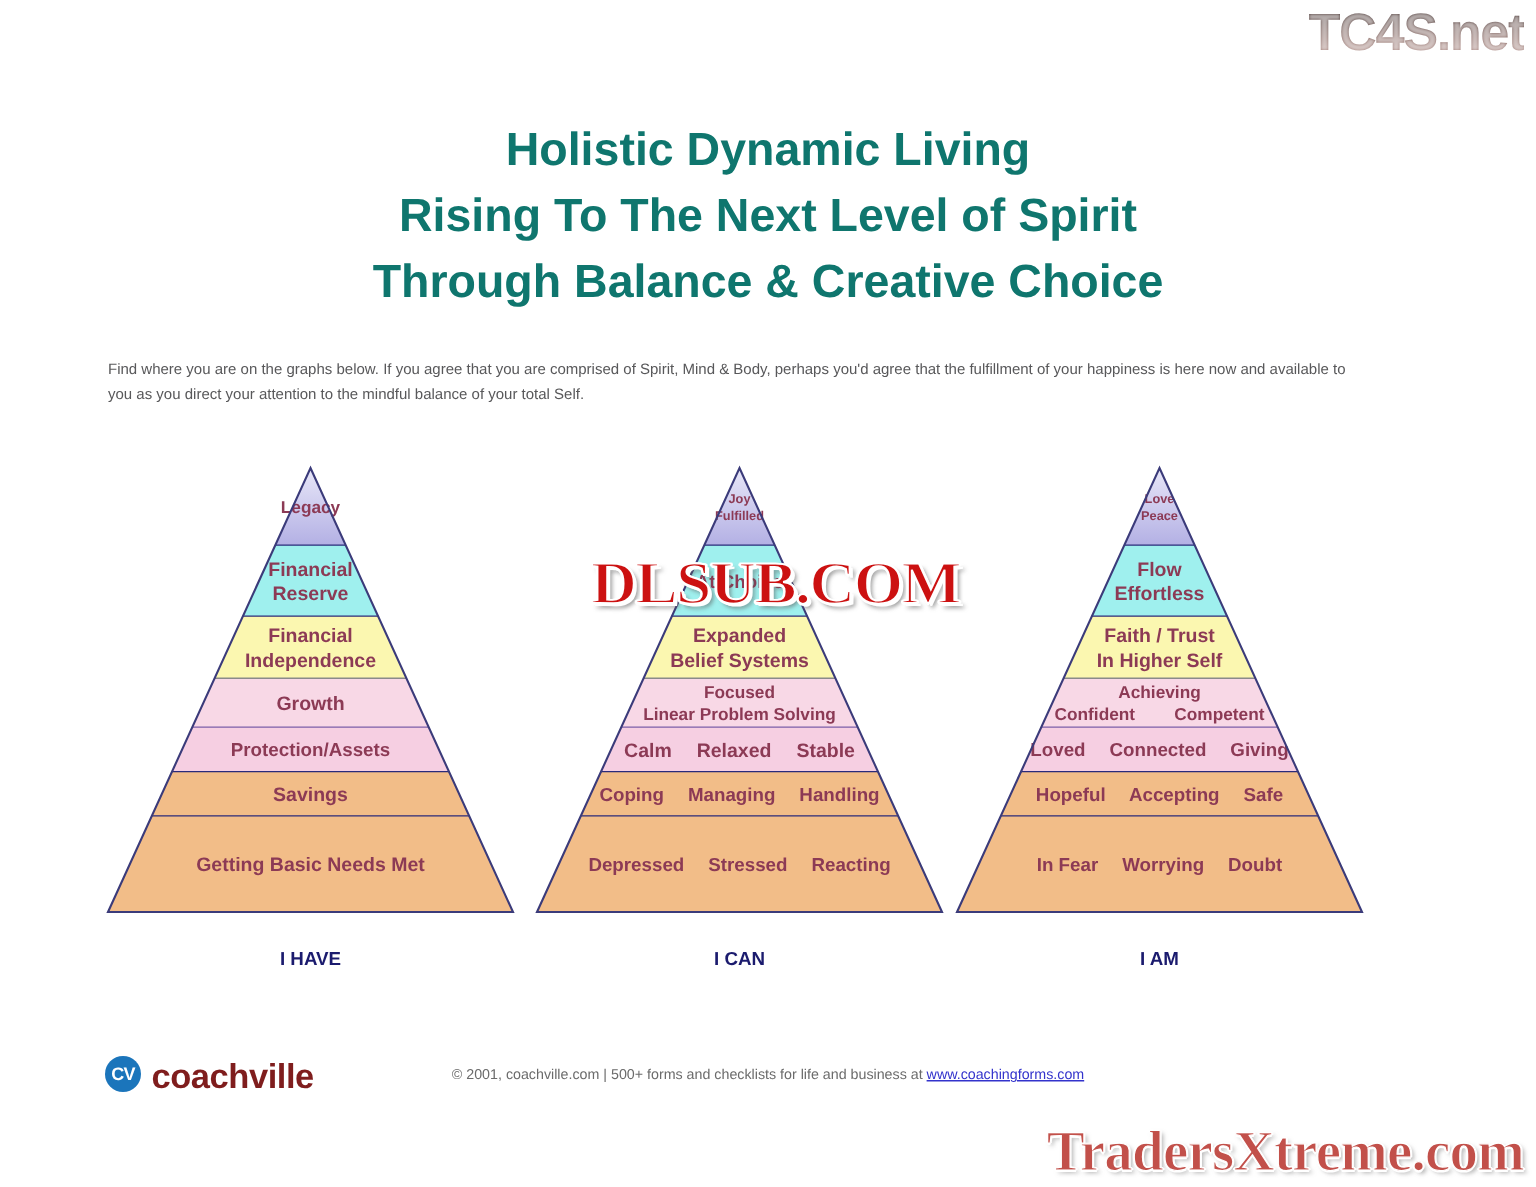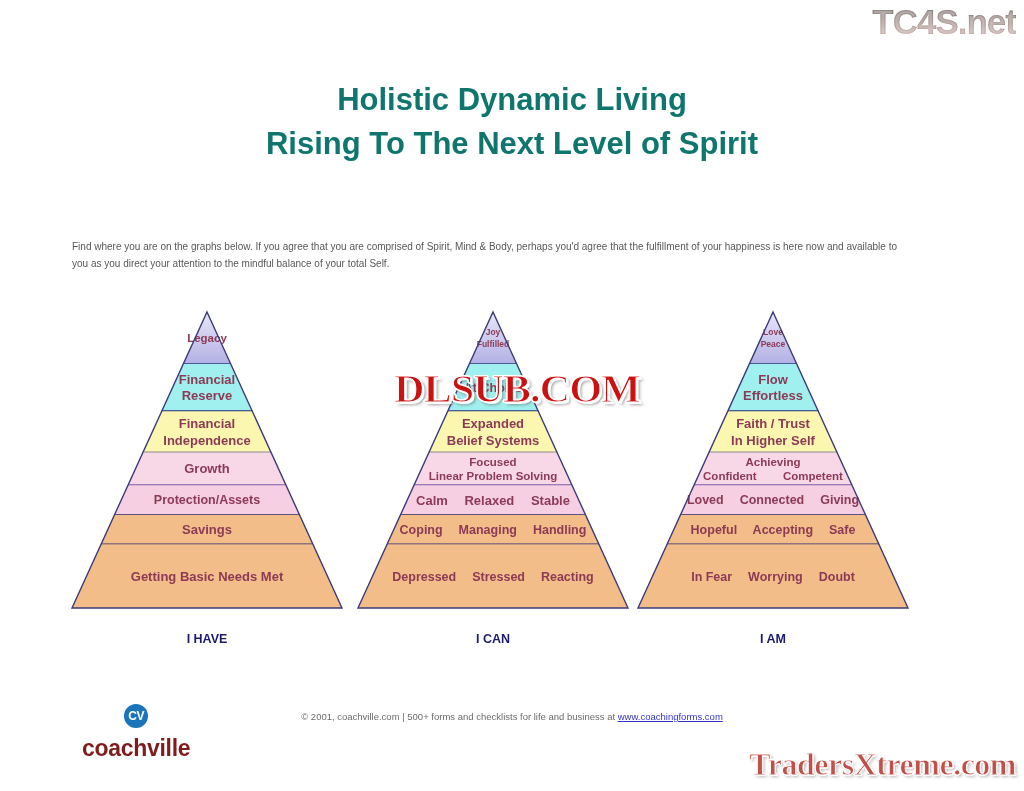--- a/index.html
+++ b/index.html
@@ -75,60 +75,61 @@
     text-shadow:
       1px 0 0 #ffffff, -1px 0 0 #ffffff, 0 1px 0 #ffffff, 0 -1px 0 #ffffff,
       2px 2px 0 #ffffff, 3px 3px 3px rgba(90,90,90,0.6);
     -webkit-text-stroke: 1.2px #ffffff;
     white-space: nowrap;
     transform: scaleX(1.06);
   }
 
   
   #footer-logo {
-    position: absolute; left: 82px; top: 704px;
-    display: flex; align-items: center; gap: 7px; flex-direction: column;
+    position: absolute; left: 70px; top: 704px;
+    display: flex; align-items: flex-start; gap: 7px;
   }
   #cv-badge {
     width: 24px; height: 24px; border-radius: 50%;
     background: #1b75bb; color: #fff;
     font-size: 12px; font-weight: bold;
     display: flex; align-items: center; justify-content: center;
     letter-spacing: -0.5px;
   }
   #cv-word { font-size: 23px; font-weight: bold; color: #7f1d1d; letter-spacing: -0.3px; }
 
   #copyright {
     position: absolute; left: 0; right: 0; top: 711px;
     text-align: center;
     font-size: 9.5px; color: #6b6b6b;
   }
   #copyright a { color: #3333cc; text-decoration: underline; margin-top: 20px; }
 
   #brand-bottom {
     position: absolute; right: 8px; top: 746px;
-    font-size: 32px; font-weight: bold;
+    font-size: 38px; font-weight: bold;
     font-family: "Liberation Serif", serif;
     color: #c2504a;
     letter-spacing: -0.5px;
     text-shadow:
       1px 0 0 #fff, -1px 0 0 #fff, 0 1px 0 #fff, 0 -1px 0 #fff,
       2px 2px 3px rgba(120,120,120,0.55);
     -webkit-text-stroke: 0.8px #ffffff;
     white-space: nowrap;
   }
 </style>
 </head>
 <body>
 
 <div id="brand-top">TC4S.net</div>
 
 <div id="headline">
   <span class="ln">Holistic Dynamic Living</span>
   <span class="ln">Rising To The Next Level of Spirit</span>
+  <span class="ln">Through Balance &amp; Creative Choice</span>
 </div>
 
 <p id="intro">Find where you are on the graphs below.  If you agree that you are comprised of Spirit, Mind &amp; Body, perhaps you'd agree that the fulfillment of your happiness is here now and available to you as you direct your attention to the mindful balance of your total Self.</p>
 
 <div id="stage">
   <svg class="pyr" id="pyr-0" style="left:62px" width="290" height="310" viewBox="0 0 290 310">
       <defs>
         <linearGradient id="grad0" x1="0" y1="0" x2="0" y2="1">
           <stop offset="0%" stop-color="#e8e7f8"></stop>
           <stop offset="100%" stop-color="#b3b0e4"></stop>

